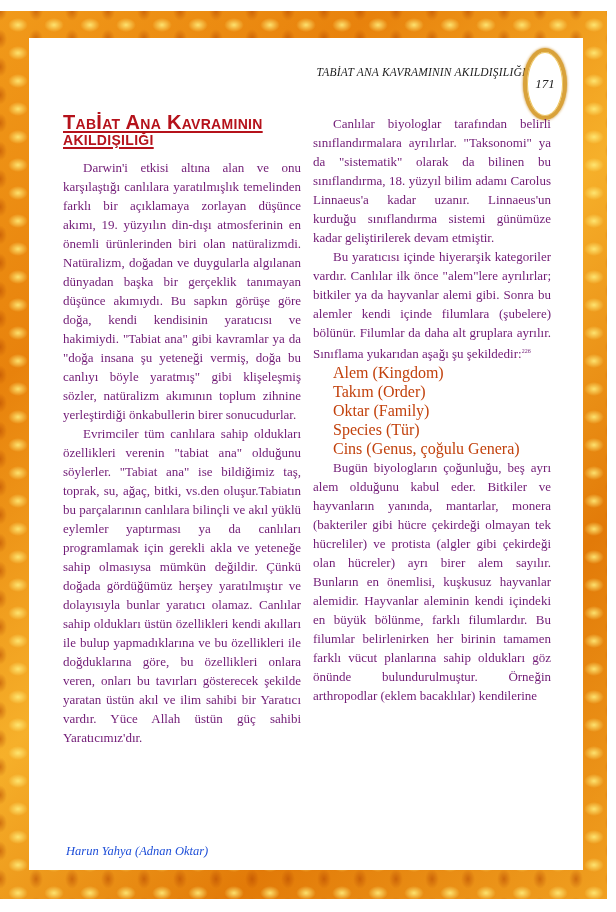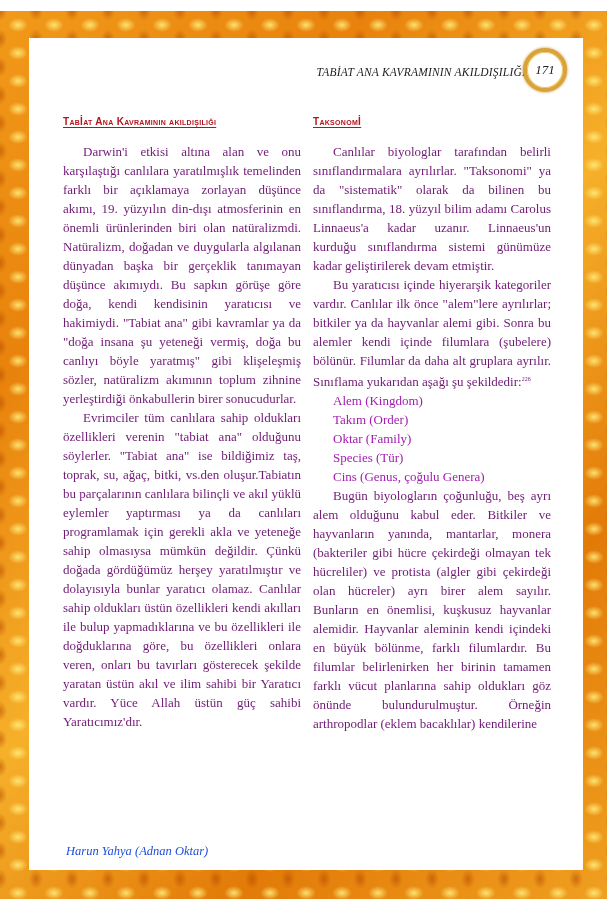--- a/index.html
+++ b/index.html
@@ -5,31 +5,31 @@
   html, body { margin:0; padding:0; }
   body { width:616px; height:912px; background:#ffffff; position:relative; overflow:hidden; font-family:"Liberation Serif", serif; }
   .frame { position:absolute; left:0; top:11px; width:607px; height:888px;
     background:
       radial-gradient(ellipse 14px 10px at 50% 50%, rgba(255,235,120,0.9), rgba(255,235,120,0) 70%) 0 0/36px 28px,
       radial-gradient(ellipse 10px 14px at 50% 50%, rgba(180,70,0,0.55), rgba(180,70,0,0) 70%) 18px 14px/36px 28px,
       linear-gradient(135deg, #f19a1a 0%, #e8820c 25%, #f6b02a 50%, #e27a08 75%, #f0a020 100%);
   }
   .page { position:absolute; left:29px; top:38px; width:554px; height:832px; background:#ffffff; }
   .running-head { position:absolute; right:90px; top:66px; font-style:italic; font-size:11.5px; color:#222; letter-spacing:0.2px; }
-  .page-medallion { position:absolute; left:523px; top:48px; width:44px; height:44px; border-radius:50%;
+  .page-medallion { position:absolute; left:523px; top:48px; width:44px; height:72px; border-radius:50%;
     border:4px solid #d9a23a; box-shadow:0 0 0 1px #f0c860 inset, 0 0 3px #c88a20; background:#fff; box-sizing:border-box;
     display:flex; align-items:center; justify-content:center; }
   .page-number { font-style:italic; font-size:13px; color:#222; }
   .col { position:absolute; top:114px; width:238px; }
   .col.left { left:63px; }
   .col.right { left:313px; }
-  .heading { font-family:"Liberation Sans", sans-serif; font-weight:bold; color:#b5121b; font-size:10px; line-height:16px; font-variant:small-caps; text-decoration:underline; text-underline-offset:2px; margin:0 0 12px 0; letter-spacing:0.3px; }
+  .heading { font-family:"Liberation Sans", sans-serif; font-weight:bold; color:#b5121b; font-size:20px; line-height:16px; font-variant:small-caps; text-decoration:underline; text-underline-offset:2px; margin:0 0 12px 0; letter-spacing:0.3px; }
   .para { font-size:13px; line-height:19px; color:#701a75; text-align:justify; margin:0; text-indent:20px; hyphens:manual; }
   .list { margin:0; padding:0; list-style:none; }
-  .list li { font-size:13px; line-height:19px; color:#a21caf; padding-left:20px; }
+  .list li { font-size:16px; line-height:19px; color:#c2410c; padding-left:20px; }
   sup { font-size:6px; }
   .footer { position:absolute; left:66px; top:844px; font-style:italic; font-size:12.5px; color:#1d4ed8; }
 </style>
 </head>
 <body>
 
 <div class="frame"></div>
 <div class="page"></div>
 
 <div class="running-head">TABİAT ANA KAVRAMININ AKILDIŞILIĞI</div>
@@ -37,21 +37,20 @@
   <span class="page-number">171</span>
 </div>
 
 <div class="col left">
   <h2 class="heading">Tabİat Ana Kavramının akıldışılığı</h2>
   <p class="para">Darwin'i etkisi altına alan ve onu karşılaştığı canlılara yaratılmışlık temelinden farklı bir açıklamaya zorlayan düşünce akımı, 19. yüzyılın din-dışı atmosferinin en önemli ürünlerinden biri olan natüralizmdi. Natüralizm, doğadan ve duygularla algılanan dünyadan başka bir gerçeklik tanımayan düşünce akımıydı. Bu sapkın görüşe göre doğa, kendi kendisinin yaratıcısı ve hakimiydi. "Tabiat ana" gibi kavramlar ya da "doğa insana şu yeteneği vermiş, doğa bu canlıyı böyle yaratmış" gibi klişeleşmiş sözler, natüralizm akımının toplum zihnine yerleştirdiği önkabullerin birer sonucudurlar.</p>
   <p class="para">Evrimciler tüm canlılara sahip oldukları özellikleri verenin "tabiat ana" olduğunu söylerler. "Tabiat ana" ise bildiğimiz taş, toprak, su, ağaç, bitki, vs.den oluşur.Tabiatın bu parçalarının canlılara bilinçli ve akıl yüklü eylemler yaptırması ya da canlıları programlamak için gerekli akla ve yeteneğe sahip olmasıysa mümkün değildir. Çünkü doğada gördüğümüz herşey yaratılmıştır ve dolayısıyla bunlar yaratıcı olamaz. Canlılar sahip oldukları üstün özellikleri kendi akılları ile bulup yapmadıklarına ve bu özellikleri ile doğduklarına göre, bu özellikleri onlara veren, onları bu tavırları gösterecek şekilde yaratan üstün akıl ve ilim sahibi bir Yaratıcı vardır. Yüce Allah üstün güç sahibi Yaratıcımız'dır.</p>
 </div>
 
 <div class="col right">
-  <h2 class="heading">Taksonomİ</h2>
   <p class="para">Canlılar biyologlar tarafından belirli sınıflandırmalara ayrılırlar. "Taksonomi" ya da "sistematik" olarak da bilinen bu sınıflandırma, 18. yüzyıl bilim adamı Carolus Linnaeus'a kadar uzanır. Linnaeus'un kurduğu sınıflandırma sistemi günümüze kadar geliştirilerek devam etmiştir.</p>
   <p class="para"><span>Bu yaratıcısı içinde hiyerarşik kategoriler vardır. Canlılar ilk önce "alem"lere ayrılırlar; bitkiler ya da hayvanlar alemi gibi. Sonra bu alemler kendi içinde filumlara (şubelere) bölünür. Filumlar da daha alt gruplara ayrılır. Sınıflama yukarıdan aşağı şu şekildedir:</span><sup>226</sup></p>
   <ul class="list">
     <li>Alem (Kingdom)</li>
     <li>Takım (Order)</li>
     <li>Oktar (Family)</li>
     <li>Species (Tür)</li>
     <li>Cins (Genus, çoğulu Genera)</li>
   </ul>
   <p class="para">Bugün biyologların çoğunluğu, beş ayrı alem olduğunu kabul eder. Bitkiler ve hayvanların yanında, mantarlar, monera (bakteriler gibi hücre çekirdeği olmayan tek hücreliler) ve protista (algler gibi çekirdeği olan hücreler) ayrı birer alem sayılır. Bunların en önemlisi, kuşkusuz hayvanlar alemidir. Hayvanlar aleminin kendi içindeki en büyük bölünme, farklı filumlardır. Bu filumlar belirlenirken her birinin tamamen farklı vücut planlarına sahip oldukları göz önünde bulundurulmuştur. Örneğin arthropodlar (eklem bacaklılar) kendilerine</p>

